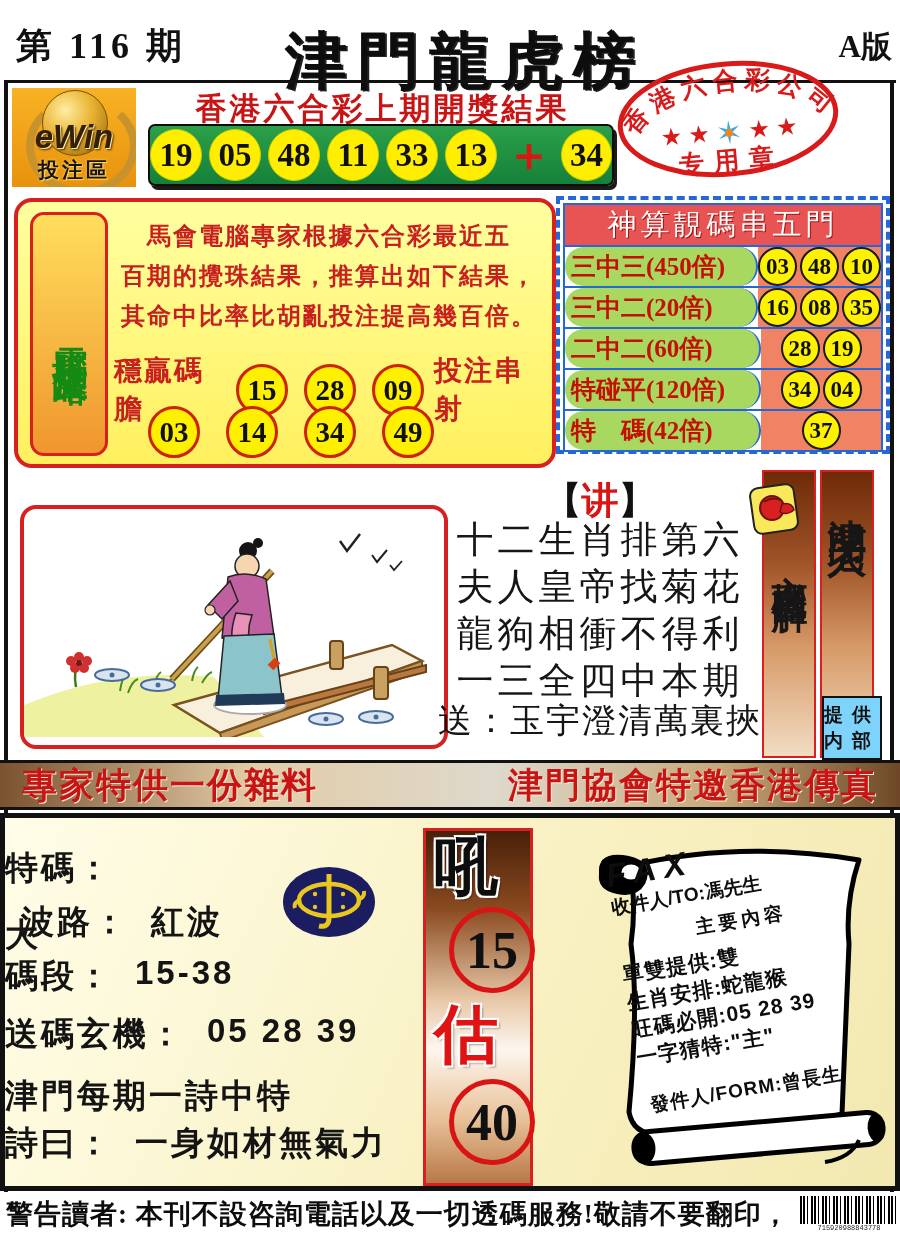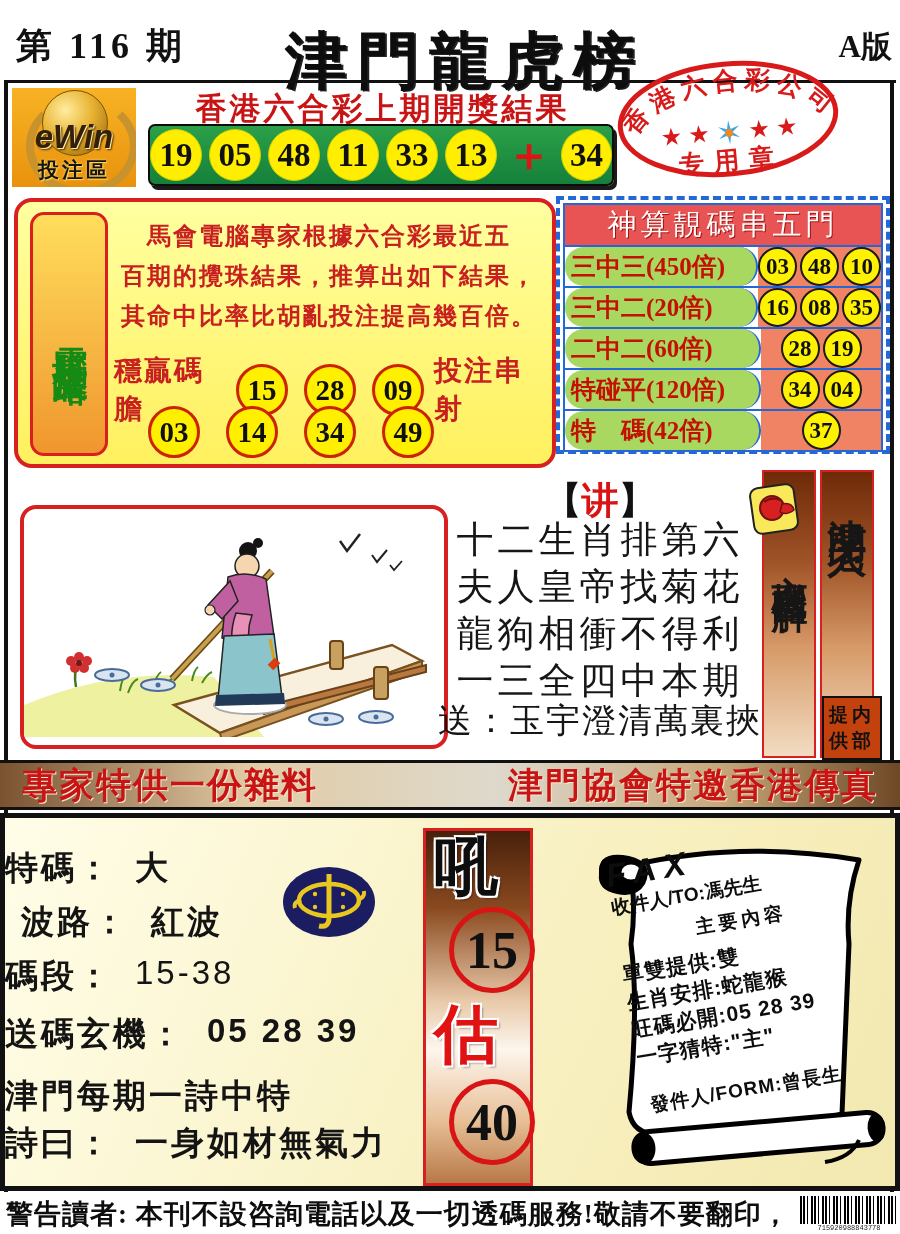--- a/index.html
+++ b/index.html
@@ -85,22 +85,22 @@
   
   .vban{width:50px;border:2px solid #d82020;
         background:linear-gradient(180deg,#6e2a08,#a05428 32%,#d79a68 62%,#f2dcc2 100%);
         display:flex;flex-direction:column;align-items:center;}
   .vban span{writing-mode:vertical-rl;text-orientation:upright;font-weight:900;color:#161616;}
   .vban1{left:762px;top:470px;height:284px;}
   .vban1 span{font-size:36px;margin-top:74px;letter-spacing:8px;}
   .vban2{left:820px;top:470px;height:284px;}
   .vban2 span{font-size:39px;margin-top:16px;letter-spacing:7px;}
   .fist{left:748px;top:482px;width:52px;height:54px;z-index:4;}
-  .supply{left:822px;top:696px;width:56px;height:60px;background:#c2410c;border:2px solid #111;z-index:4;
-        display:flex;flex-direction:column;align-items:center;justify-content:center;}
+  .supply{left:822px;top:696px;width:56px;height:60px;background:#7dd3fc;border:2px solid #111;z-index:4;
+        display:flex;flex-direction:row;align-items:center;justify-content:center;}
   .supply div{font-size:19px;font-weight:900;color:#111;line-height:26px;letter-spacing:4px;}
 
   
   .redban{left:0;top:760px;width:900px;height:50px;border-top:3px solid #111;border-bottom:3px solid #111;
         background:linear-gradient(90deg,#7a5230,#e2cca6 28%,#ded9cc 55%,#c8a87a 80%,#6e4826);
         display:flex;align-items:center;justify-content:space-between;box-sizing:border-box;padding:0 22px;}
   .redban div{font-size:35px;font-weight:900;color:#c81414;letter-spacing:2px;text-shadow:1px 1px 0 #f8e8d0;}
 
   
   .bottom{left:0;top:813px;width:900px;height:378px;box-sizing:border-box;border:5px solid #111;
@@ -337,31 +337,31 @@
     <div>提内</div>
     <div>供部</div>
   </div>
 
   <div class="abs redban">
     <div>專家特供一份雜料</div>
     <div>津門協會特邀香港傳真</div>
   </div>
 
   <div class="abs bottom">
-    <div class="pred-line" style="top:28px;">
+    <div class="pred-line" style="top:28px;flex-direction:column;">
       <span>特碼：</span>
         <span>大</span>
     </div>
     <div class="pred-line" style="top:82px;padding-left:16px;">
       <span>波路：</span>
         <span>紅波</span>
     </div>
     <div class="pred-line" style="top:136px;">
       <span>碼段：</span>
-        <span class="sans" style="font-weight:normal;">15-38</span>
+        <span class="sans" style="font-weight:bold;">15-38</span>
     </div>
     <div class="pred-line" style="top:194px;">
       <span>送碼玄機：</span>
         <span class="sans" style="font-weight:bold;">05 28 39</span>
     </div>
     <div class="pred-line" style="top:256px;">
       <span>津門每期一詩中特</span>
     </div>
     <div class="pred-line" style="top:303px;">
       <span>詩曰：</span>

